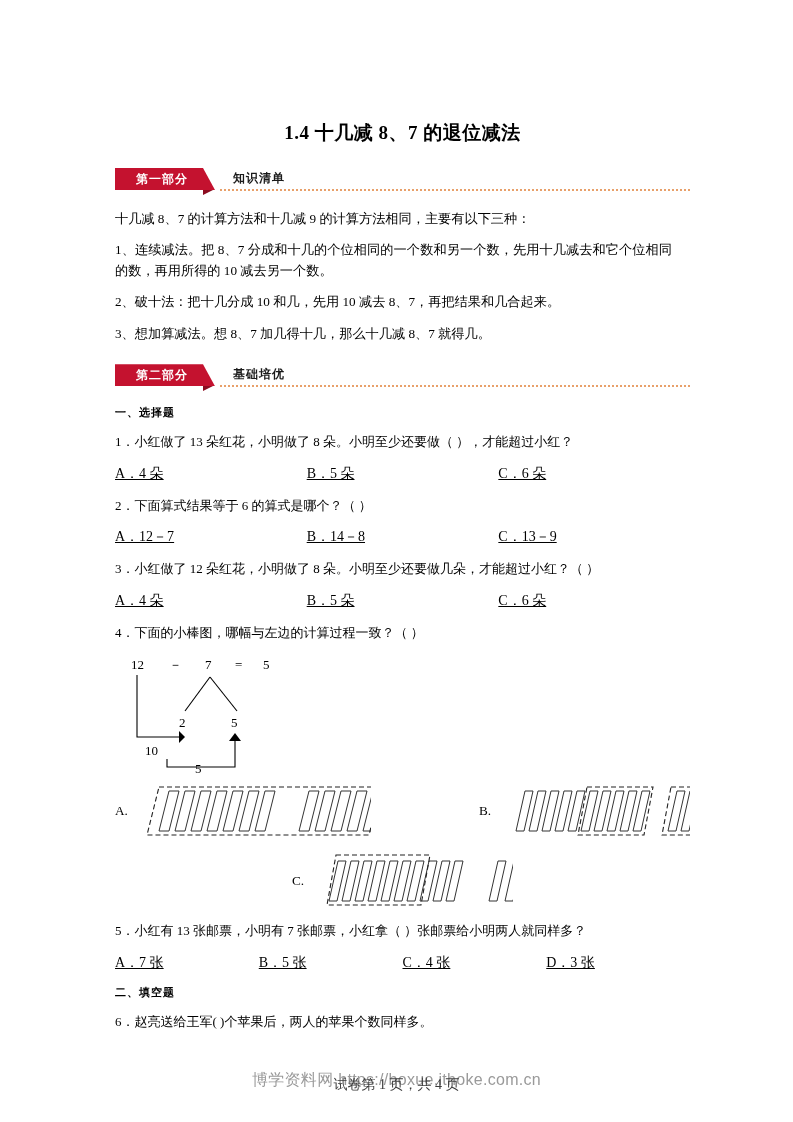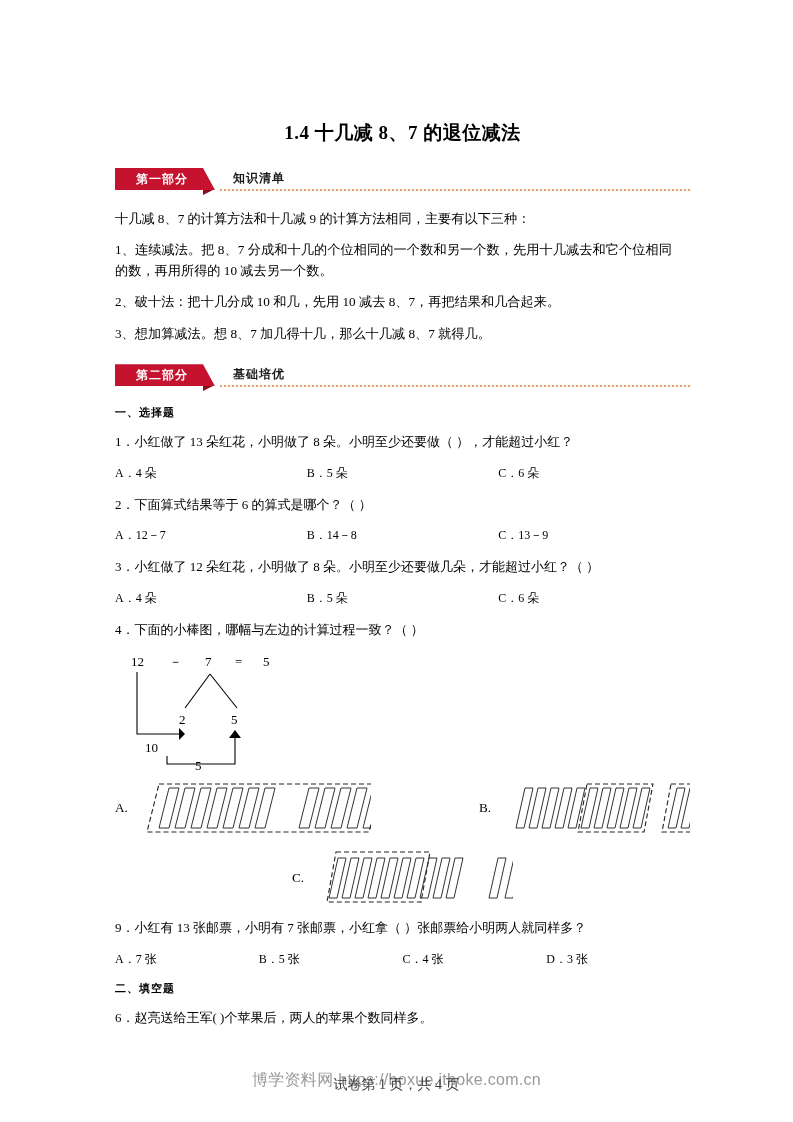--- a/index.html
+++ b/index.html
@@ -112,22 +112,23 @@
   }
 
   
   .question {
     font-size: 13px;
     line-height: 1.5;
     margin: 0 0 13px 0;
   }
   .options-row {
     display: flex;
-    font-size: 12px;
+    font-size: 14px;
     margin: 0 0 13px 0;
+    text-decoration: underline;
   }
   .options-row.three > .opt { width: 33.4%; }
   .options-row.four  > .opt { width: 25%; }
   .opt { white-space: nowrap; }
 
   
   .calc-diagram {
     margin: 4px 0 10px 12px;
     width: 210px;
     height: 118px;
@@ -347,21 +348,21 @@
               <path d="M180 8 l8 0 l-9 40 l-8 0 z"></path>
               <path d="M196 8 l8 0 l-9 40 l-8 0 z"></path>
             </g>
 
             <path d="M18 2 L112 2 L103 52 L9 52 Z" fill="none" stroke="#222" stroke-width="1.1" stroke-dasharray="5,3"></path>
           </svg>
         </div>
       </div>
     </div>
 
-    <div class="question" style="margin-top:12px;">9．小红有 13 张邮票，小明有 7 张邮票，小红拿（    ）张邮票给小明两人就同样多？</div>
+    <div class="question" style="margin-top:12px;">5．小红有 13 张邮票，小明有 7 张邮票，小红拿（    ）张邮票给小明两人就同样多？</div>
     <div class="options-row four">
       <div class="opt">A．7 张</div>
       <div class="opt">B．5 张</div>
       <div class="opt">C．4 张</div>
       <div class="opt">D．3 张</div>
     </div>
 
     <div class="part-heading">二、填空题</div>
 
     <div class="question">6．赵亮送给王军(                )个苹果后，两人的苹果个数同样多。</div>

